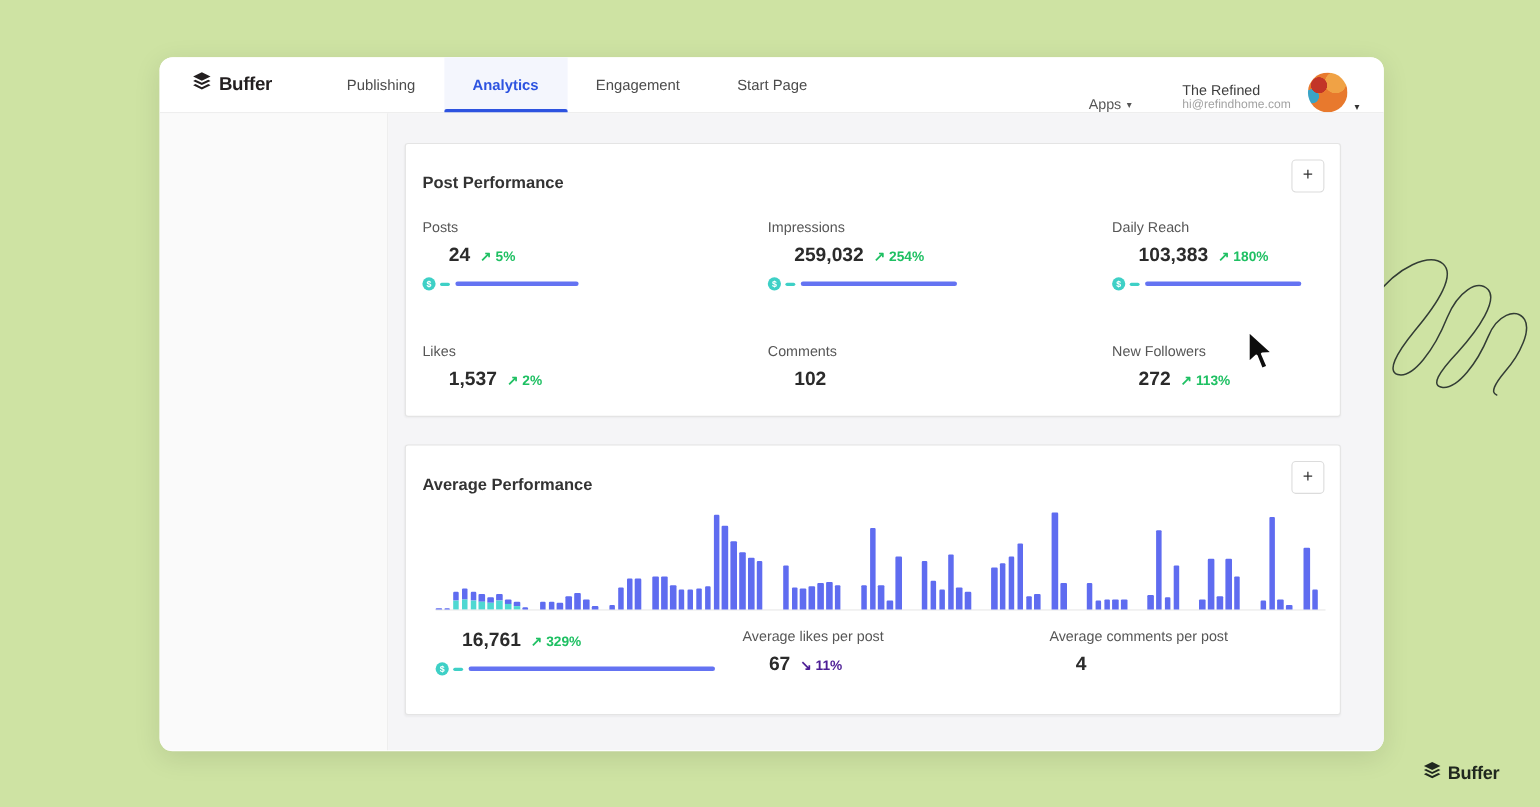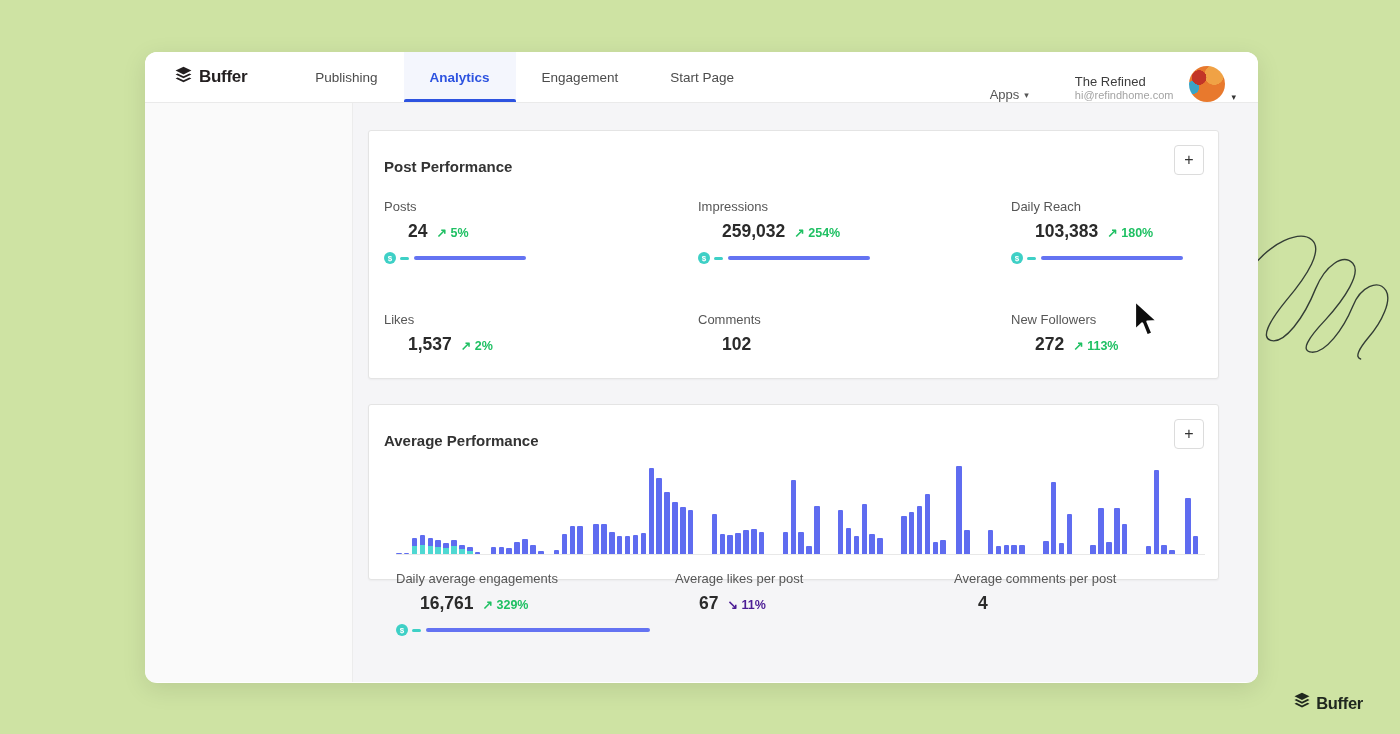--- a/index.html
+++ b/index.html
@@ -41,21 +41,21 @@
   .content { flex:1; background:#f5f5f7; padding:27px 39px 0 15px; }
 
   .card { width:851px; background:#fff; border:1px solid #e4e4e4; border-radius:3px;
     box-shadow:0 1px 2px rgba(0,0,0,.04); position:relative; }
   .card-head { display:flex; align-items:flex-end; justify-content:space-between; padding:17px 14px 0 15px; }
   .card-title { font-size:15px; font-weight:bold; color:#333; }
   .add-btn { width:30px; height:30px; background:#fff; border:1px solid #dcdcdc; border-radius:4px;
     font-size:16px; color:#333; cursor:pointer; line-height:1; margin-top:-3px; }
 
   .card-pp { height:249px; margin-bottom:25px; }
-  .card-ap { height:176px; }
+  .card-ap { height:246px; }
 
   
   .metrics-grid { display:grid; padding:0 15px; margin-top:24px; row-gap:30px; }
   .pp-grid { grid-template-columns:266px 265px 1fr;gap:48px; }
   .ap-grid { grid-template-columns:279px 279px 1fr; padding-left:27px; margin-top:16px; }
   .metric-label { font-size:13px; color:#565656; margin-bottom:7px; }
   .metric-value-row { display:flex; align-items:baseline; gap:9px;margin-left:24px; }
   .metric-value { font-size:17.5px; font-weight:bold; color:#2b2b2b; }
   .delta { font-size:12.5px; font-weight:bold; }
   .delta.up { color:#1fc063; }
@@ -464,21 +464,20 @@
             <div class="slot"></div>
             <div class="slot">
               <div class="seg-blue" style="height: 56px;"></div>
             </div>
             <div class="slot">
               <div class="seg-blue" style="height: 18px;"></div>
             </div>
           </div>
         <div class="metrics-grid ap-grid" id="ap-metrics">
             <div class="metric">
-              <div class="metric-label">Daily average engagements</div>
               <div class="metric-value-row">
                 <span class="metric-value">16,761</span>
                 <span class="delta up"><span>↗</span> <span>329%</span></span>
               </div>
               <div class="metric-bar">
                 <span class="dot">$</span>
                 <span class="teal-seg"></span>
                 <span class="blue-seg" style="width: 224px;"></span>
               </div>
             </div>

